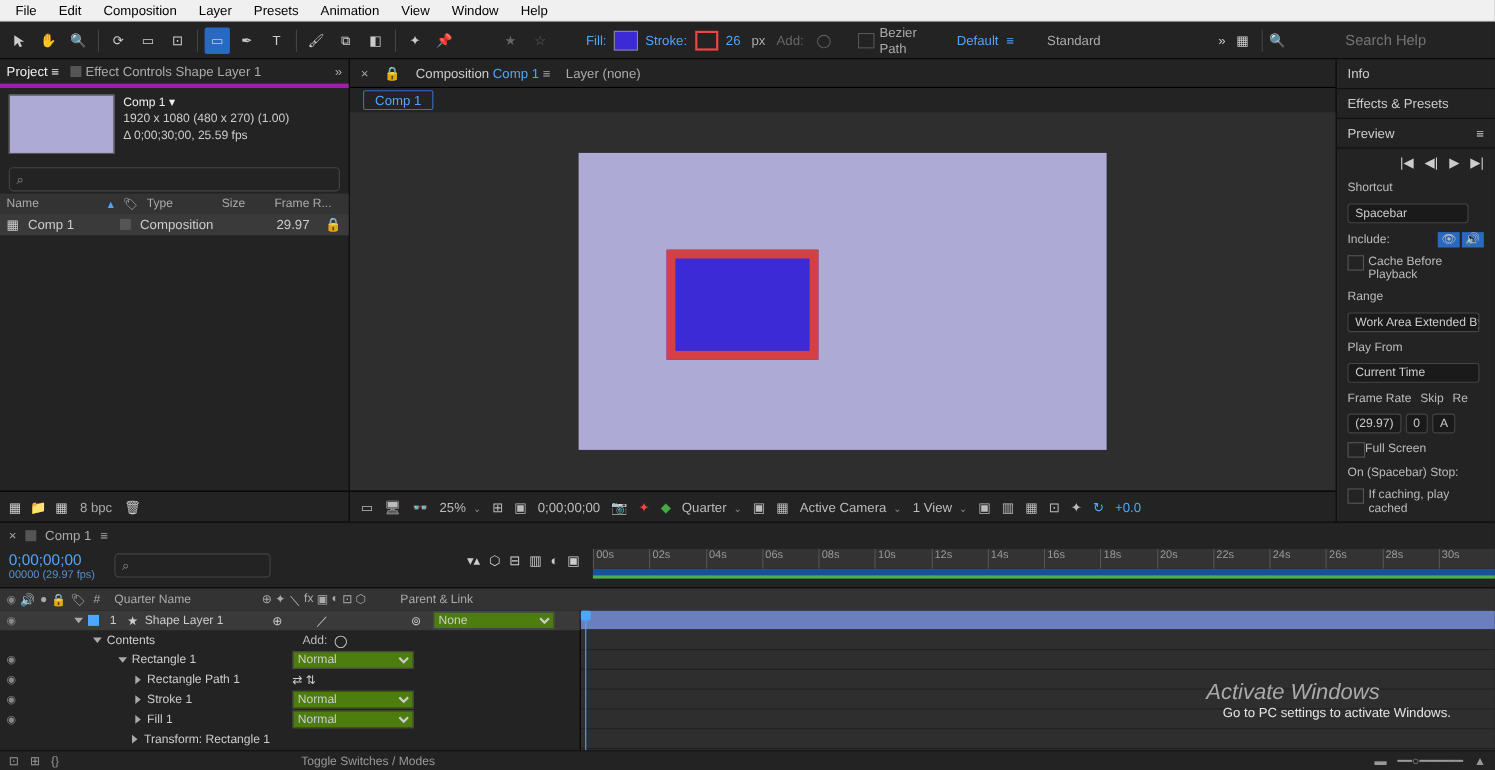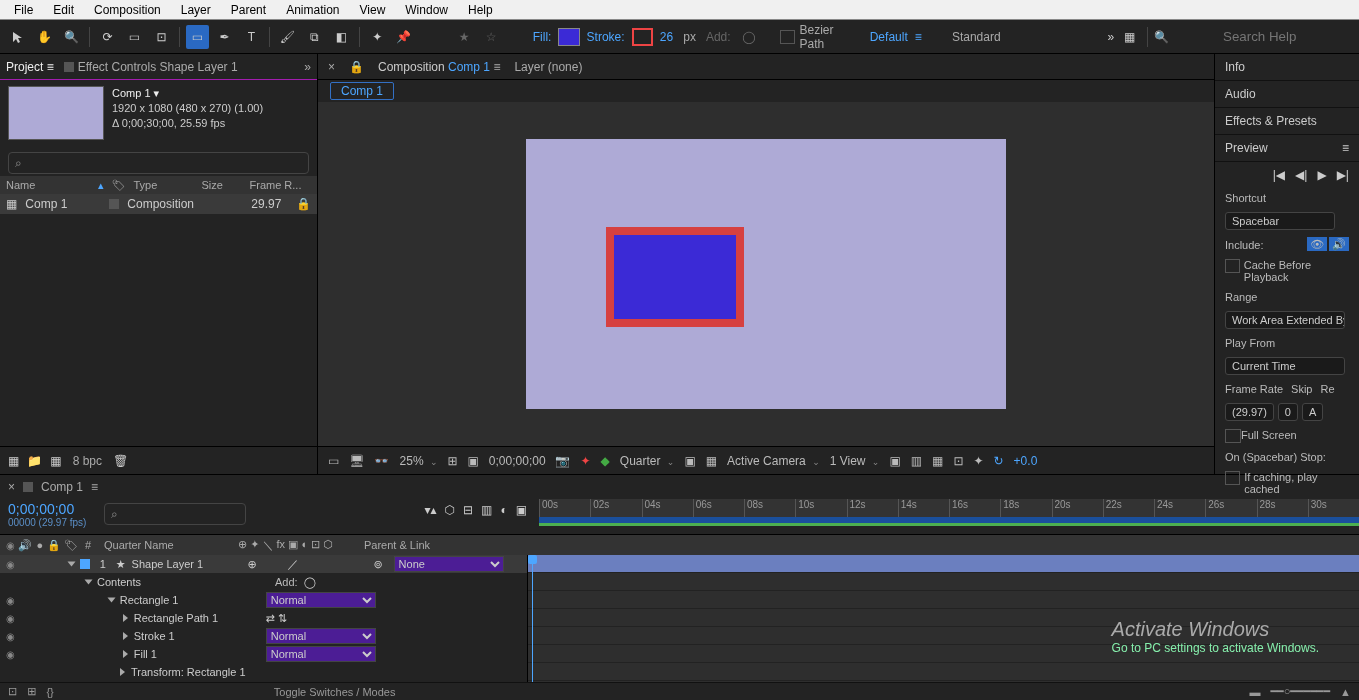--- a/index.html
+++ b/index.html
@@ -9,21 +9,21 @@
 .toolbar { height: 34px; background: #232323; display: flex; align-items: center; border-bottom: 1px solid #000; gap: 4px; padding: 0 6px; }
 .tool-btn { width: 24px; height: 24px; display: flex; align-items: center; justify-content: center; color: #ccc; border-radius: 2px; }
 .tool-btn.sel { background: #2a69c2; }
 .tool-sep { width: 1px; height: 20px; background: #444; margin: 0 2px; }
 .fill-swatch { width: 22px; height: 18px; border: 1px solid #888; }
 .stroke-swatch { width: 22px; height: 18px; border: 2px solid #e44; background: transparent; }
 .toollabel { color: #aaa; font-size: 12px; margin: 0 3px; }
 .toollabel.link { color: #4da6ff; }
 .main { display: flex; height: 420px; }
 .left { width: 318px; background: #232323; border-right: 1px solid #000; display: flex; flex-direction: column; }
-.panel-tabs { height: 26px; display: flex; align-items: center; border-bottom: 1px solid #a21caf; padding: 0 6px; gap: 10px; font-size: 12px; color: #aaa; }
+.panel-tabs { height: 26px; display: flex; align-items: center; border-bottom: 4px solid #a21caf; padding: 0 6px; gap: 10px; font-size: 12px; color: #aaa; }
 .panel-tabs .active { color: #eee; }
 .proj-item { display: flex; padding: 6px 8px; gap: 8px; }
 .comp-thumb { width: 96px; height: 54px; background: #aeaad6; border: 1px solid #555; }
 .proj-meta { font-size: 11px; color: #ccc; line-height: 1.35; }
 .proj-search { margin: 6px 8px 2px; border: 1px solid #444; border-radius: 4px; padding: 3px 6px; color: #888; display:flex; align-items:center; gap:4px;}
 .proj-cols { display: flex; background: #333; font-size: 11px; color: #aaa; height: 18px; align-items: center; padding: 0 6px; gap: 8px; }
 .proj-row { display: flex; align-items: center; height: 20px; padding: 0 6px; font-size: 12px; background: #3a3a3a; gap: 8px; }
 .proj-btmbar { height: 28px; display: flex; align-items: center; gap: 8px; padding: 0 8px; border-top: 1px solid #000; margin-top: auto; }
 .center { flex: 1; background: #232323; position: relative; display: flex; flex-direction: column;}
 .comp-tabs { height: 26px; display: flex; align-items: center; border-bottom: 1px solid #000; padding: 0 10px; gap: 14px; font-size: 12px; color: #aaa;}
@@ -60,35 +60,35 @@
 .track { height:18px; background:#2e2e2e; border-bottom:1px solid #222;}
 .track.layerbar { background:#6b7fbf;}
 .playhead { position:absolute; left:4px; top:0; bottom:0; width:1px; background:#4da6ff;}
 .playhead::before { content:''; position:absolute; top:0; left:-4px; width:9px; height:9px; background:#4da6ff; border-radius:2px;}
 .eye::before { content:'◉'; font-size:10px; color:#888;}
 .tri { display:inline-block; border-left:5px solid #aaa; border-top:4px solid transparent; border-bottom:4px solid transparent;}
 .tri.down { transform:rotate(90deg);}
 .chev::after{content:'⌄'; font-size:9px; color:#888; margin-left:3px;}
 .watermark { position:absolute; right:40px; bottom:45px; color:#888; text-align:left; pointer-events:none;}
 .watermark .t1{font-size:20px; color:#aaa;font-style:italic;}
-.watermark .t2{font-size:12px; color:#86efac;}
+.watermark .t2{font-size:12px; color:#e5e5e5;margin-left:15px;}
 .searchbox { display:flex; align-items:center; gap:6px; color:#888;}
 .footer { height:18px; background:#232323; display:flex; align-items:center; padding:0 8px; gap:10px; border-top:1px solid #111; font-size:11px; color:#999;}
-select.blend { background:#4c1d95; color:#ccc; border:1px solid #444; font-size:11px; height:16px; width:110px;}
+select.blend { background:#4d7c0f; color:#ccc; border:1px solid #444; font-size:11px; height:16px; width:110px;}
 .sqbtn { width:16px; height:14px; border:1px solid #555; display:inline-block;}
 </style>
 </head>
 <body>
 
 <div class="menubar">
   <span>File</span>
   <span>Edit</span>
   <span>Composition</span>
   <span>Layer</span>
-  <span>Parent</span>
+  <span>Presets</span>
   <span>Animation</span>
   <span>View</span>
   <span>Window</span>
   <span>Help</span>
 </div>
 
 <div class="toolbar">
   <div class="tool-btn">
       <svg width="14" height="14">
         <path d="M2 2 L2 12 L5 9 L7 13 L9 12 L7 8 L11 8 Z" fill="#ccc"></path>
@@ -228,23 +228,20 @@
       <span style="color:#4da6ff">↻</span>
       <span style="color:#4da6ff">+0.0</span>
     </div>
   </div>
 
   <div class="right">
     <div class="right-row">
         <span>Info</span>
       </div>
     <div class="right-row">
-        <span>Audio</span>
-      </div>
-    <div class="right-row">
         <span>Effects &amp; Presets</span>
       </div>
     <div class="right-row">
         <span>Preview</span>
         <span>≡</span>
       </div>
     <div class="play-ctrls">
       <span>|◀</span>
       <span>◀|</span>
       <span>▶</span>

